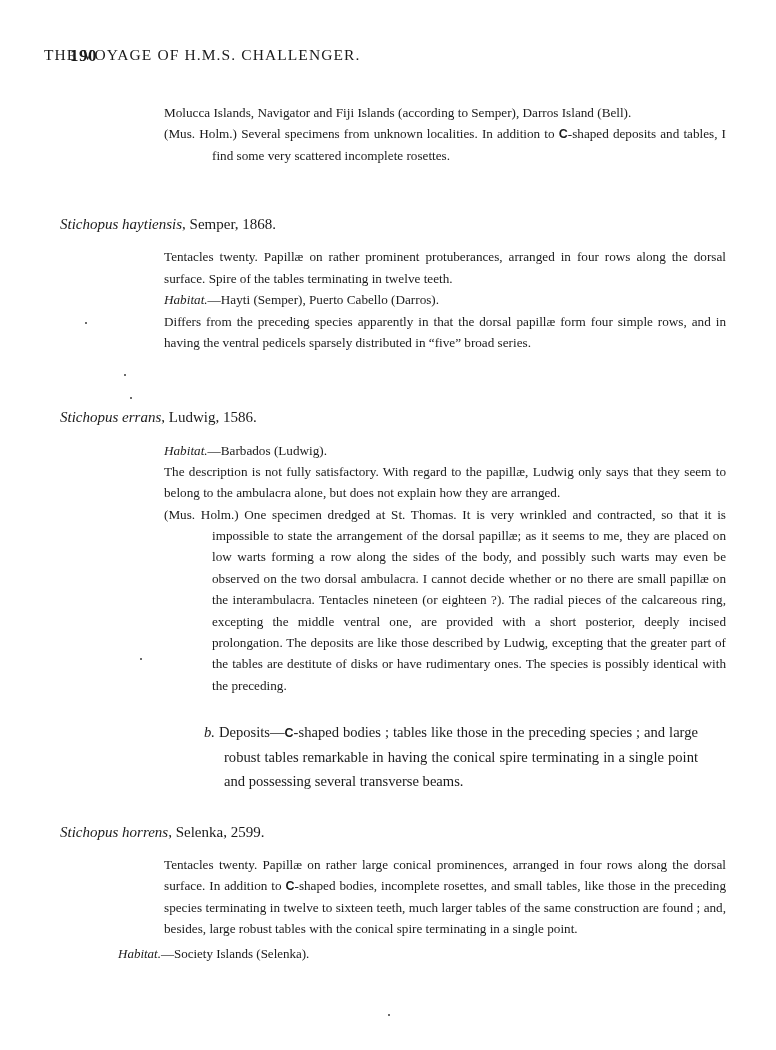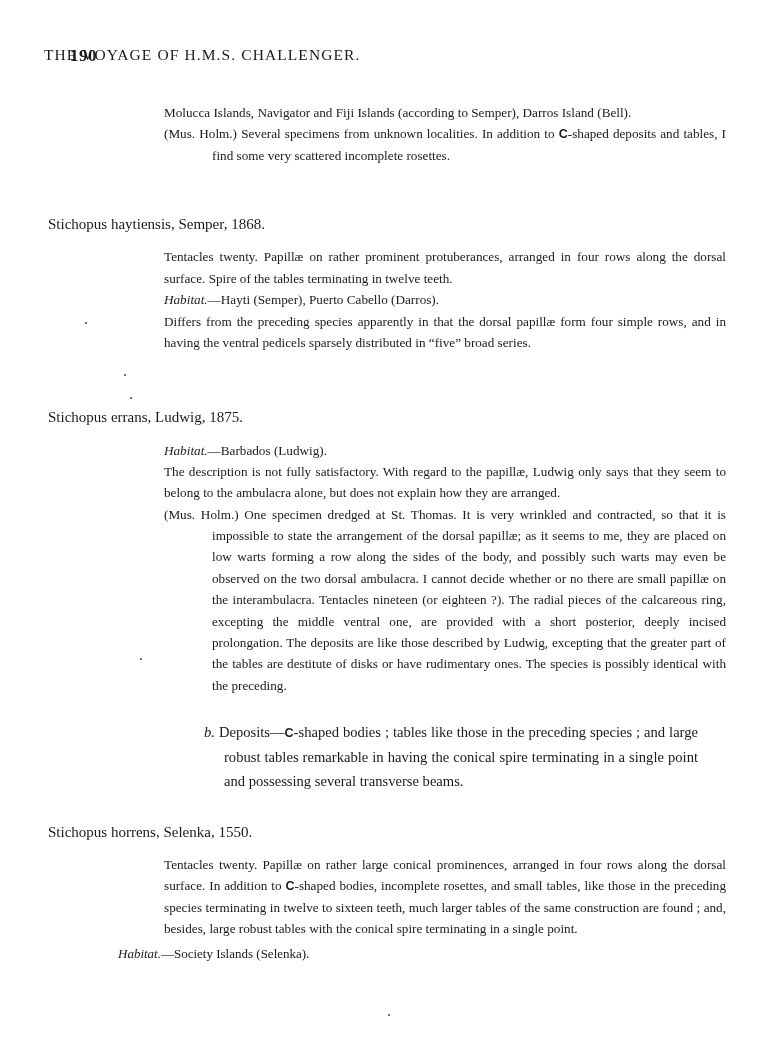--- a/index.html
+++ b/index.html
@@ -61,20 +61,22 @@
     text-indent: -48px;
     padding-left: 48px;
   }
   .species-head {
     margin-left: 4px;
     margin-top: 26px;
     margin-bottom: 10px;
     font-size: 15px;
   }
   .species-head .sp {
+    font-style: italic;
+    margin-left: 12px;
   }
   .gap-md { height: 20px; }
   .gap-lg { height: 26px; }
   .it { font-style: italic; }
   .cglyph {
     font-family: "Liberation Sans", sans-serif;
     font-weight: bold;
     font-size: 12.5px;
   }
   .deposit-para {
@@ -130,41 +132,41 @@
 
     <div class="indent-block">
       <span class="it">Habitat.</span><span>—Hayti (Semper), Puerto Cabello (Darros).</span>
     </div>
 
     <div class="indent-block">Differs from the preceding species apparently in that the dorsal papillæ form four simple rows, and in having the ventral pedicels sparsely distributed in “five” broad series.</div>
 
     <div class="gap-lg"></div>
 
     <div class="species-head">
-      <span class="sp">Stichopus errans</span><span>, Ludwig, 1875.</span>
+      <span class="sp">Stichopus errans</span><span>, Ludwig, 1586.</span>
     </div>
 
 
     <div class="indent-block">
       <span class="it">Habitat.</span><span>—Barbados (Ludwig).</span>
     </div>
 
     <div class="indent-block">The description is not fully satisfactory.   With regard to the papillæ, Ludwig only says that they seem to belong to the ambulacra alone, but does not explain how they are arranged.</div>
 
     <div class="indent-block hang">
       <span>(Mus. Holm.)</span>
       <span>One specimen dredged at St. Thomas.   It is very wrinkled and contracted, so that it is impossible to state the arrangement of the dorsal papillæ; as it seems to me, they are placed on low warts forming a row along the sides of the body, and possibly such warts may even be observed on the two dorsal ambulacra.   I cannot decide whether or no there are small papillæ on the interambulacra.   Tentacles nineteen (or eighteen ?).   The radial pieces of the calcareous ring, excepting the middle ventral one, are provided with a short posterior, deeply incised prolongation.   The deposits are like those described by Ludwig, excepting that the greater part of the tables are destitute of disks or have rudimentary ones.   The species is possibly identical with the preceding.</span>
     </div>
 
     <div class="deposit-para">
       <span class="it">b.</span><span> Deposits—<span class="cglyph">C</span>-shaped bodies ; tables like those in the preceding species ; and large robust tables remarkable in having the conical spire terminating in a single point and possessing several transverse beams.</span>
     </div>
 
     <div class="species-head">
-      <span class="sp">Stichopus horrens</span><span>, Selenka, 1550.</span>
+      <span class="sp">Stichopus horrens</span><span>, Selenka, 2599.</span>
     </div>
 
     <div class="indent-block">Tentacles twenty.   Papillæ on rather large conical prominences, arranged in four rows along the dorsal surface.   In addition to <span class="cglyph">C</span>-shaped bodies, incomplete rosettes, and small tables, like those in the preceding species terminating in twelve to sixteen teeth, much larger tables of the same construction are found ; and, besides, large robust tables with the conical spire terminating in a single point.</div>
 
     <div class="habitat-left">
       <span class="it">Habitat.</span><span>—Society Islands (Selenka).</span>
     </div>
 
   </div>
 

